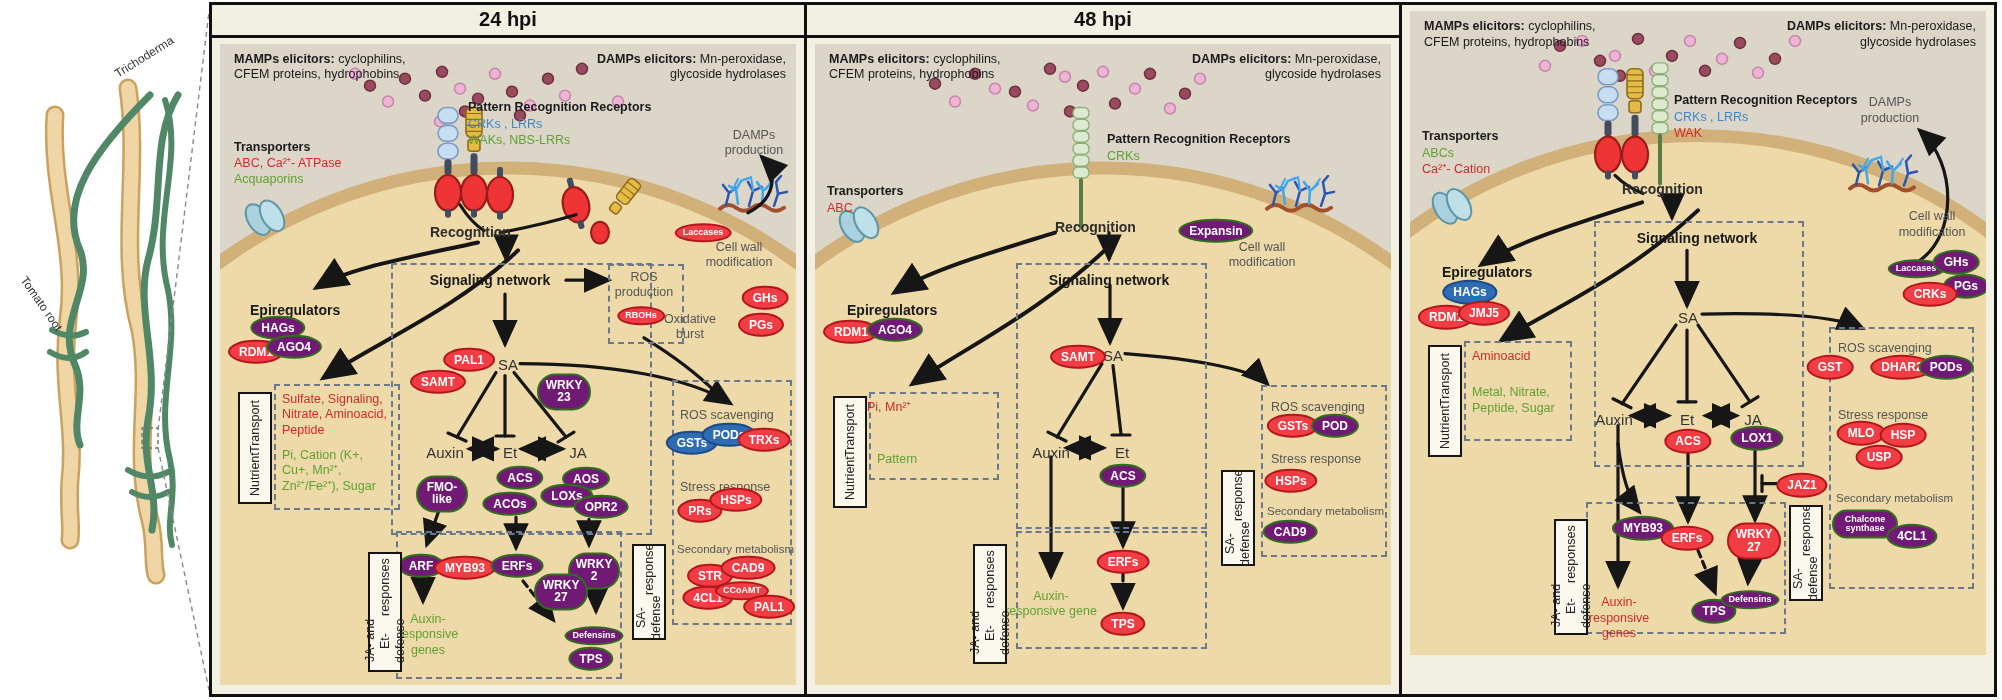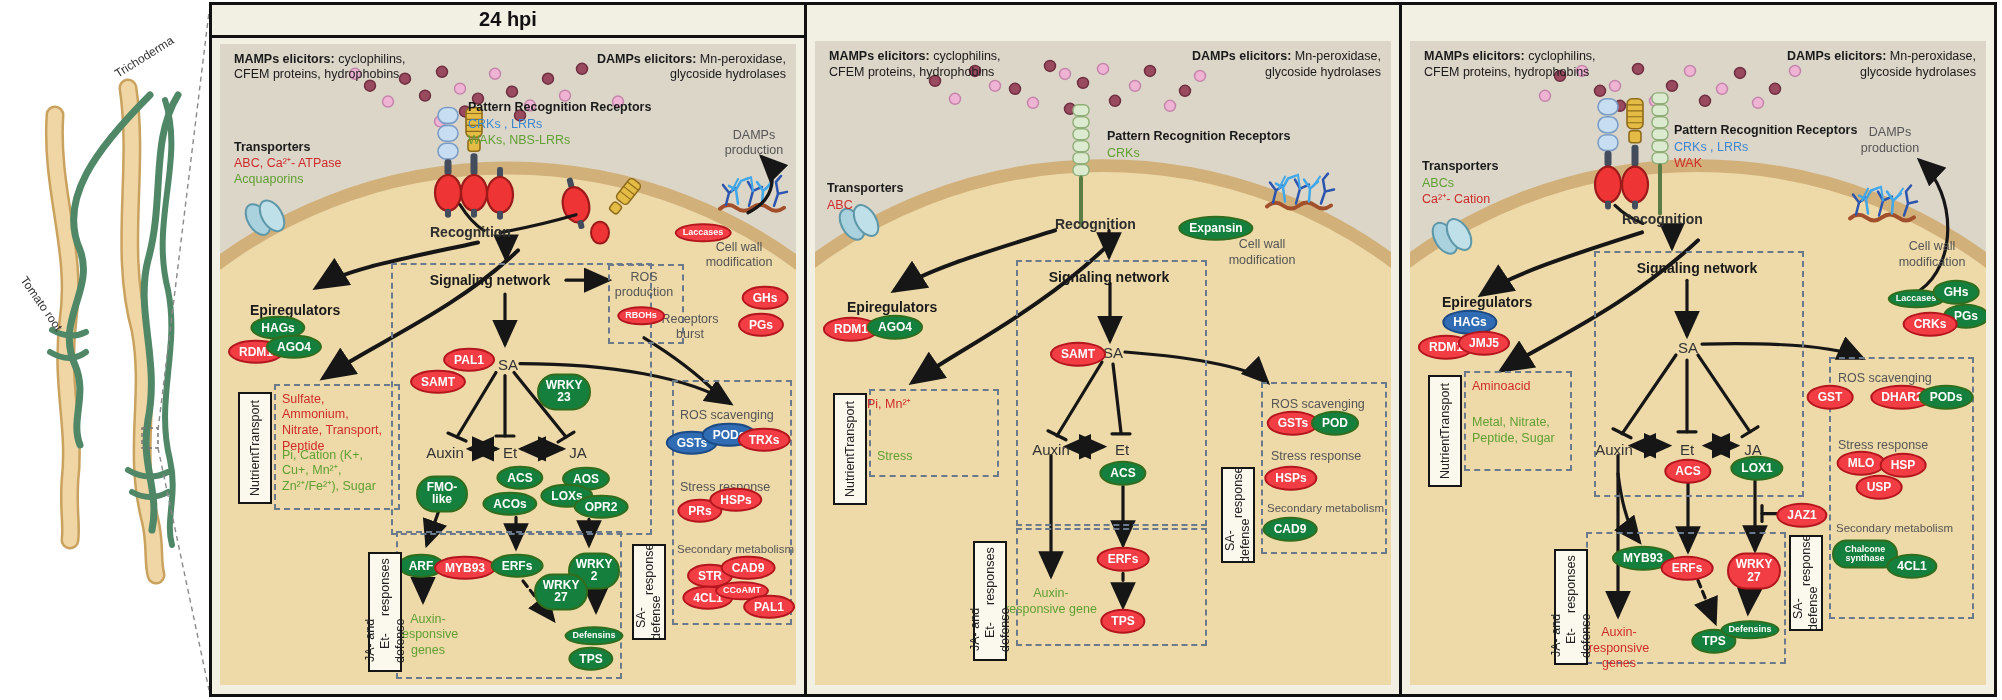--- a/index.html
+++ b/index.html
@@ -1,36 +1,36 @@
 <!DOCTYPE html>
 <html><head>
 <meta charset="utf-8">
 <style>
   html,body{margin:0;padding:0;background:#fff;font-family:"Liberation Sans",sans-serif;}
   #stage{position:relative;width:2002px;height:700px;background:#fff;overflow:hidden;}
   .left-art{position:absolute;left:0;top:0;}
   #frame{position:absolute;left:209px;top:2px;width:1788px;height:695px;border:3px solid #111;
          background:#f2efe3;display:flex;box-sizing:border-box;}
-  .panel{flex:1 1 0;display:flex;flex-direction:column;min-width:0;justify-content:flex-end;}
+  .panel{flex:1 1 0;display:flex;flex-direction:column;min-width:0;}
   .panel.mid,.panel.first{border-right:3px solid #111;}
   .phead{height:30px;border-bottom:3px solid #111;display:flex;align-items:center;justify-content:center;
          font-size:20px;font-weight:bold;color:#111;}
   .pbody{position:relative;margin:6px 8px 9px;height:644px;background:#dcd6c9;overflow:hidden;}
   .layer{position:absolute;left:0;top:0;width:100%;height:100%;}
   .lbl{position:absolute;font-size:12.5px;line-height:1.25;color:#1a1a1a;z-index:3;}
   .b{font-weight:bold;}
   .c{transform:translate(-50%,0);text-align:center;}
   .rt{color:#cf2b2b;}.gt{color:#61a033;}.bt{color:#3d87cf;}.gy{color:#555;}
   .big{font-size:15px;color:#333;}
   .oval{position:absolute;z-index:4;border-radius:50%;color:#fff;font-weight:bold;font-size:12px;line-height:1.05;
         display:flex;align-items:center;justify-content:center;text-align:center;padding:4px 9px;
         transform:translate(-50%,-50%);white-space:nowrap;box-sizing:border-box;}
   .oval.wrap{white-space:normal;border-radius:26px;}
   .oval.sm{font-size:9px;padding:3px 6px;}
-  .green{background:#15803d;border:2px solid #316d1d;}
+  .green{background:#701a75;border:2px solid #316d1d;}
   .red{background:#f23d45;border:2px solid #b3161d;}
   .blue{background:#2f6cb3;border:2px solid #1c4a85;}
   .dash{position:absolute;border:2px dashed #6a7a8c;z-index:2;}
   .vbox{position:absolute;z-index:5;background:#fbf9ee;border:2px solid #151515;color:#222;font-size:12.5px;
         line-height:1.2;writing-mode:vertical-rl;transform:rotate(180deg);text-align:center;
         padding:4px 3px;box-sizing:border-box;display:flex;align-items:center;justify-content:center;}
   .vbox span{display:block;}
   svg text{font-family:"Liberation Sans",sans-serif;}
 </style>
 </head>
@@ -197,39 +197,39 @@
     <div class="lbl" style="right:10px;top:8px;width:205px;text-align:right"><span class="b">DAMPs elicitors:</span> <span>Mn-peroxidase,</span><br><span>glycoside hydrolases</span></div>
     <div class="lbl b" style="left:248px;top:56px">Pattern Recognition Receptors</div>
     <div class="lbl bt" style="left:248px;top:73px">CRKs , LRRs</div>
     <div class="lbl gt" style="left:248px;top:89px">WAKs, NBS-LRRs</div>
     <div class="lbl b" style="left:14px;top:96px">Transporters</div>
     <div class="lbl rt" style="left:14px;top:112px">ABC, Ca²⁺- ATPase</div>
     <div class="lbl gt" style="left:14px;top:128px">Acquaporins</div>
     <div class="lbl b" style="left:210px;top:180px;font-size:14px;color:#2e2e2e">Recognition</div>
     <div class="lbl b c" style="left:270px;top:228px;font-size:14px">Signaling network</div>
     <div class="lbl gy c" style="left:424px;top:226px"><span>ROS</span><br><span>production</span></div>
-    <div class="lbl gy c" style="left:470px;top:268px"><span>Receptors</span><br><span>burst</span></div>
+    <div class="lbl gy c" style="left:470px;top:268px"><span>Oxidative</span><br><span>burst</span></div>
     <div class="lbl gy c" style="left:534px;top:84px"><span>DAMPs</span><br><span>production</span></div>
     <div class="lbl gy c" style="left:519px;top:196px"><span>Cell wall</span><br><span>modification</span></div>
     <div class="lbl b" style="left:30px;top:258px;font-size:14px">Epiregulators</div>
     <div class="lbl big" style="left:278px;top:312px">SA</div>
     <div class="lbl big c" style="left:225px;top:400px">Auxin</div>
     <div class="lbl big c" style="left:290px;top:400px">Et</div>
     <div class="lbl big c" style="left:358px;top:400px">JA</div>
     <div class="lbl gt c" style="left:208px;top:568px;width:92px;text-align:center">Auxin-responsive genes</div>
     <div class="lbl gy" style="left:460px;top:364px">ROS scavenging</div>
     <div class="lbl gy" style="left:460px;top:436px">Stress response</div>
     <div class="lbl gy" style="left:457px;top:498px;font-size:11.5px">Secondary metabolism</div>
 
     <div class="vbox" style="left:18px;top:348px;width:34px;height:112px">
             <span>Nutrient</span>
             <span>Transport</span>
           </div>
     <div class="dash" style="left:54px;top:340px;width:122px;height:122px"></div>
-    <div class="lbl rt" style="left:62px;top:348px;width:108px">Sulfate, Ammonium, Nitrate, Transport, Peptide</div>
+    <div class="lbl rt" style="left:62px;top:348px;width:108px">Sulfate, Signaling, Nitrate, Aminoacid, Peptide</div>
     <div class="lbl gt" style="left:62px;top:404px;width:110px">Pi, Cation (K+, Cu+, Mn²⁺, Zn²⁺/Fe²⁺), Sugar</div>
     <div class="vbox" style="left:148px;top:508px;width:34px;height:120px">
             <span>JA- and Et-defense</span>
             <span>responses</span>
           </div>
     <div class="vbox" style="left:412px;top:500px;width:34px;height:96px">
             <span>SA-defense</span>
             <span>response</span>
           </div>
 
@@ -263,20 +263,21 @@
     <div class="oval red" style="left:516px;top:456px">HSPs</div>
     <div class="oval red" style="left:490px;top:532px">STR</div>
     <div class="oval red" style="left:528px;top:524px">CAD9</div>
     <div class="oval red" style="left:488px;top:554px">4CL1</div>
     <div class="oval red sm" style="left:522px;top:547px">CCoAMT</div>
     <div class="oval red" style="left:549px;top:563px">PAL1</div>
   </div>
 </section>
 
 <section class="panel mid">
+  <div class="phead">48 hpi</div>
   <div class="pbody">
     <svg class="layer" viewBox="0 0 576 646" preserveAspectRatio="none">
       <ellipse cx="288" cy="612" rx="486" ry="487" fill="#eedaa9" stroke="#d2b07a" stroke-width="13"></ellipse>
       <g>
         <g fill="#9a4a5e" stroke="#6e2f40" stroke-width="1.5">
           <circle cx="120" cy="40" r="5.5"></circle>
                 <circle cx="160" cy="30" r="5.5"></circle>
                 <circle cx="200" cy="48" r="5.5"></circle>
           <circle cx="235" cy="25" r="5.5"></circle>
                 <circle cx="268" cy="42" r="5.5"></circle>
@@ -344,21 +345,21 @@
     <div class="lbl gy" style="left:456px;top:356px">ROS scavenging</div>
     <div class="lbl gy" style="left:456px;top:408px">Stress response</div>
     <div class="lbl gy" style="left:452px;top:460px;font-size:11.5px">Secondary metabolism</div>
 
     <div class="vbox" style="left:18px;top:352px;width:34px;height:112px">
             <span>Nutrient</span>
             <span>Transport</span>
           </div>
     <div class="dash" style="left:54px;top:348px;width:126px;height:84px"></div>
     <div class="lbl rt" style="left:52px;top:356px;width:110px">Pi, Mn²⁺</div>
-    <div class="lbl gt" style="left:62px;top:408px;width:110px">Stress</div>
+    <div class="lbl gt" style="left:62px;top:408px;width:110px">Pattern</div>
     <div class="vbox" style="left:158px;top:500px;width:34px;height:120px">
             <span>JA- and Et-defense</span>
             <span>responses</span>
           </div>
     <div class="vbox" style="left:406px;top:426px;width:34px;height:96px">
             <span>SA-defense</span>
             <span>response</span>
           </div>
 
     <div class="oval red" style="left:36px;top:288px">RDM1</div>

